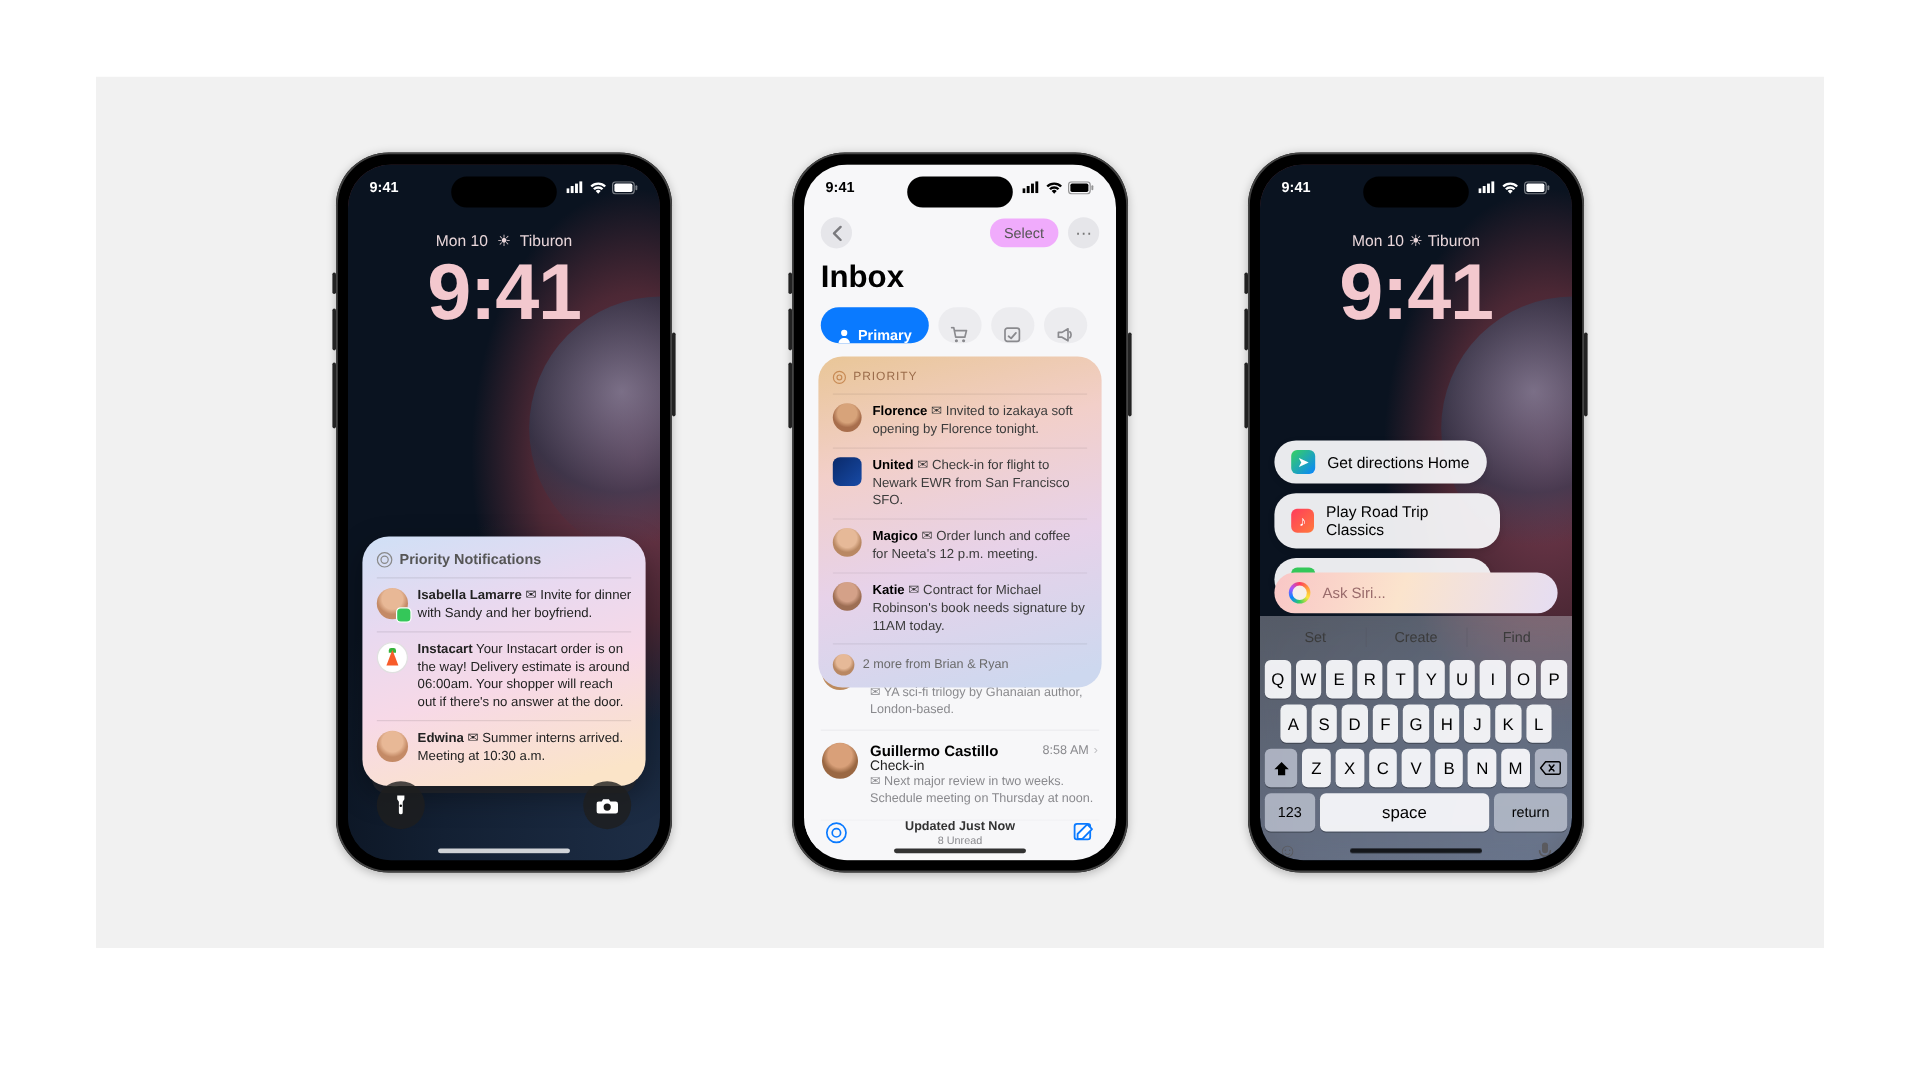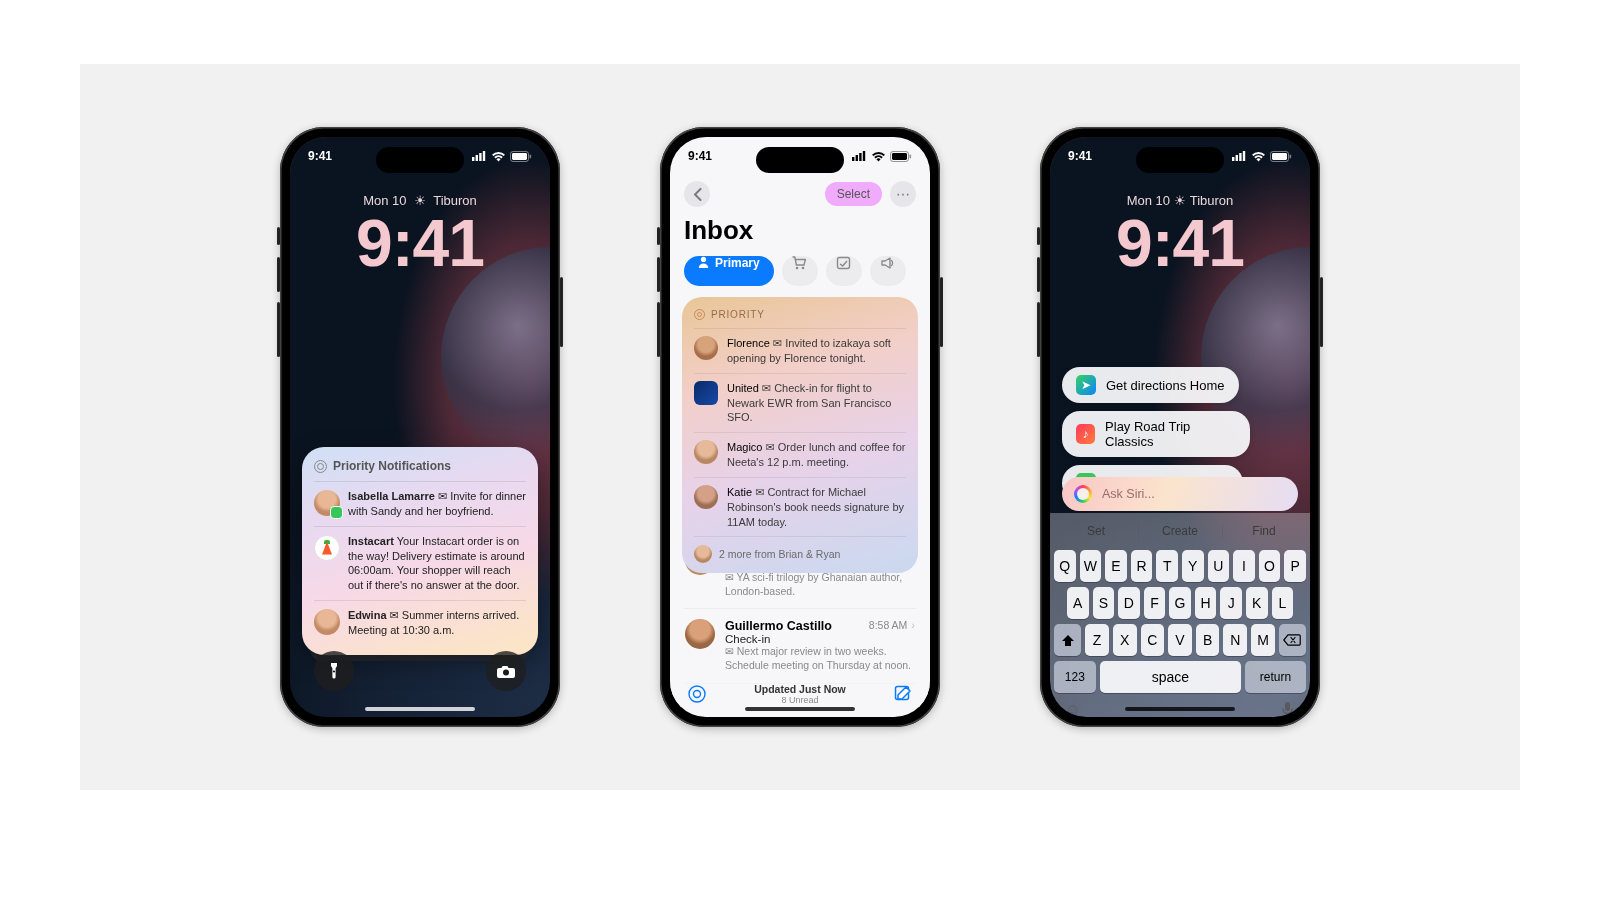--- a/index.html
+++ b/index.html
@@ -64,38 +64,38 @@
   .status-light{position:absolute;top:12px;left:0;right:0;display:flex;align-items:center;color:#000;font-size:12px;font-weight:600;padding:0 18px;z-index:35}
   .status-light .time{width:68px}.status-light .spacer{flex:1}
   .mail-top{position:absolute;top:44px;left:0;right:0;padding:0 14px;z-index:10}
   .mail-nav{display:flex;align-items:center;justify-content:space-between}
   .back-chip{width:26px;height:26px;border-radius:50%;background:#e6e6ea;display:flex;align-items:center;justify-content:center}
   .nav-right{display:flex;gap:8px;align-items:center}
   .pill{padding:5px 12px;border-radius:14px;background:#f0abfc;font-size:12px;color:#555}
   .more-chip{width:26px;height:26px;border-radius:50%;background:#e6e6ea;display:flex;align-items:center;justify-content:center;font-size:14px;color:#777}
   .inbox-title{font-size:26px;font-weight:800;color:#000;margin:8px 0 10px}
   .tabs{display:flex;gap:8px}
-  .tab{height:30px;border-radius:16px;display:flex;align-items:flex-start;justify-content:center}
+  .tab{height:30px;border-radius:16px;display:flex;align-items:flex-end;justify-content:center}
   .tab.primary{background:#0a7aff;color:#fff;font-size:12px;font-weight:600;padding:0 14px;gap:6px}
   .tab.icon-only{width:36px;background:#ececef;color:#8a8a8e}
   
   .inbox-card{position:absolute;top:160px;left:12px;right:12px;border-radius:20px;padding:12px 12px 10px;
      background:linear-gradient(165deg,#e9c697 0%,#f2cfc9 30%,#e7d2e9 60%,#cdd8ef 95%);z-index:5}
   .ic-head{display:flex;align-items:center;gap:6px;font-size:10px;letter-spacing:.08em;color:#9a6b4a;font-weight:400;margin-bottom:8px}
   .ic-ring{width:11px;height:11px;border:1.5px solid #c78a54;border-radius:50%;position:relative}
   .ic-ring::after{content:"";position:absolute;inset:1.6px;border:1.5px solid #c78a54;border-radius:50%}
   .m-row{display:flex;gap:9px;padding:7px 0;border-top:1px solid rgba(0,0,0,.07);font-size:11px;line-height:1.35;color:#3b3b3b}
   .m-row:first-of-type{border-top:none}
   .m-av{width:24px;height:24px;border-radius:50%;flex:0 0 24px;background:#ddd}
   .m-av.p1{background:radial-gradient(circle at 50% 35%,#d7a37a 0 40%,#a86e4c 60%)}
   .m-av.sq{border-radius:6px;background:linear-gradient(135deg,#0a2a6a,#174aa6)}
   .m-av.p2{background:radial-gradient(circle at 50% 35%,#e6b998 0 40%,#b98863 60%)}
   .m-av.p3{background:radial-gradient(circle at 50% 35%,#d4a188 0 40%,#9d6e54 60%)}
   .m-av.tiny{width:18px;height:18px;flex:0 0 18px}
-  .m-text b{font-weight:400;color:#000}
+  .m-text b{font-weight:700;color:#000}
   .m-more{display:flex;align-items:center;gap:7px;font-size:10.5px;color:#6b6b6b;padding-top:8px;border-top:1px solid rgba(0,0,0,.07)}
   .mail-list{position:absolute;top:398px;left:0;right:0;padding:0 14px}
   .ml-row{display:flex;gap:10px;padding:10px 1px;border-bottom:1px solid #ececef}
   .ml-av{width:30px;height:30px;border-radius:50%;flex:0 0 30px}
   .ml-av.a1{background:radial-gradient(circle at 50% 35%,#eec39c 0 40%,#bc8a5d 60%)}
   .ml-av.a2{background:radial-gradient(circle at 50% 35%,#d9a079 0 40%,#9a6742 60%)}
   .ml-body{flex:1;min-width:0}
   .ml-top{display:flex;align-items:flex-start}
   .ml-name{font-size:12.5px;font-weight:700;color:#000}
   .ml-time{margin-left:auto;font-size:10.5px;color:#8a8a8e}

